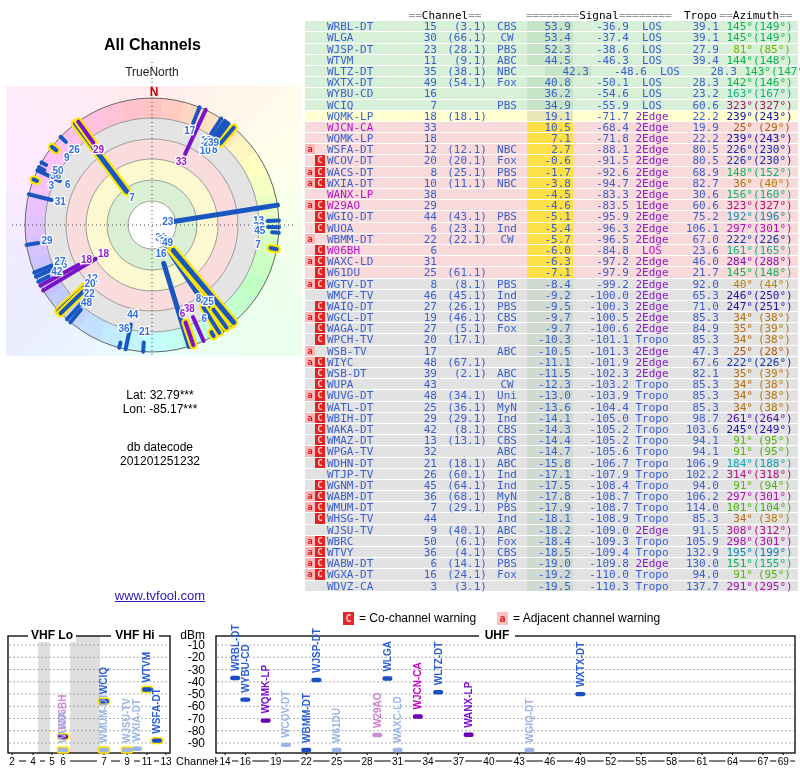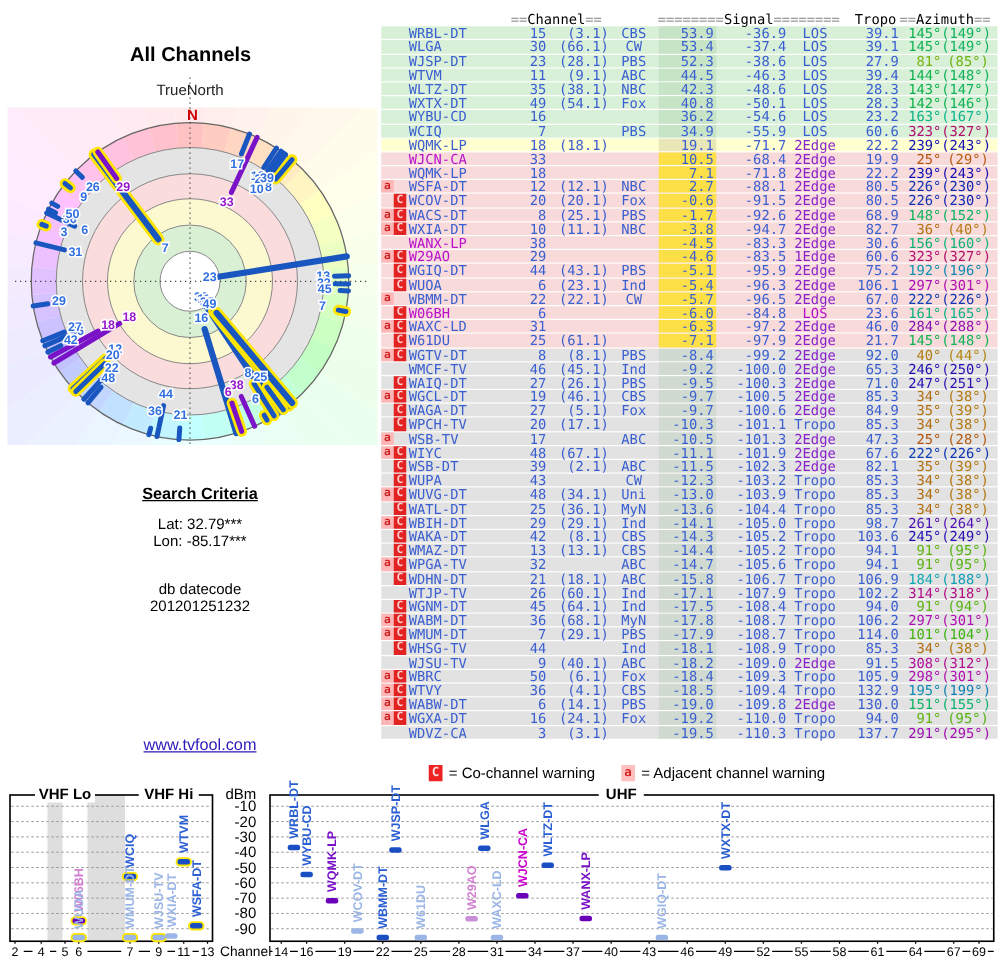--- a/index.html
+++ b/index.html
@@ -250,21 +250,20 @@
       <text x="66.89483861047404" y="102.50856066482888" text-anchor="middle" dominant-baseline="middle" fill="#2f6fe0" style="font:bold 10px &quot;Liberation Sans&quot;,sans-serif;paint-order:stroke;stroke:#ffffff;stroke-width:2.5px">9</text>
       <text x="58.001584838490814" y="115.81825550882559" text-anchor="middle" dominant-baseline="middle" fill="#2f6fe0" style="font:bold 10px &quot;Liberation Sans&quot;,sans-serif;paint-order:stroke;stroke:#ffffff;stroke-width:2.5px">50</text>
       <text x="124.0475431289278" y="273.3199892392194" text-anchor="middle" dominant-baseline="middle" fill="#2f6fe0" style="font:bold 10px &quot;Liberation Sans&quot;,sans-serif;paint-order:stroke;stroke:#ffffff;stroke-width:2.5px">36</text>
       <text x="204.3594389866044" y="263.45892837105475" text-anchor="middle" dominant-baseline="middle" fill="#2f6fe0" style="font:bold 10px &quot;Liberation Sans&quot;,sans-serif;paint-order:stroke;stroke:#ffffff;stroke-width:2.5px">6</text>
       <text x="51.17331393830217" y="130.29626144910765" text-anchor="middle" dominant-baseline="middle" fill="#2f6fe0" style="font:bold 10px &quot;Liberation Sans&quot;,sans-serif;paint-order:stroke;stroke:#ffffff;stroke-width:2.5px">3</text>
       <text x="152" y="20" text-anchor="middle" fill="#222" style="font:12px &quot;Liberation Sans&quot;,sans-serif">TrueNorth</text>
       <text x="154" y="40" text-anchor="middle" fill="#cc0000" style="font:bold 12px &quot;Liberation Sans&quot;,sans-serif">N</text>
     </svg>
 
   <div class="search">
-    <div class="sc-h">Search Criteria</div>
     <div>Lat: 32.79***</div>
     <div>Lon: -85.17***</div>
     <div class="sc-gap"></div>
     <div>db datecode</div>
     <div>201201251232</div>
   </div>
 
   <a class="tv-link">www.tvfool.com</a>
 
   <div id="tbl">
@@ -332,21 +331,21 @@
           <span class="col-tr" style="color: rgb(15, 179, 80);">144°</span>
           <span class="col-mg" style="color: rgb(15, 179, 91);">(148°)</span>
         </div>
         <div class="trow band-g">
           <span class="w-a"></span>
           <span class="w-c"></span>
           <span class="col-cs" style="color: rgb(58, 95, 208);">WLTZ-DT</span>
           <span class="col-real" style="color: rgb(58, 95, 208);">35</span>
           <span class="col-virt" style="color: rgb(58, 95, 208);">(38.1)</span>
           <span class="col-net" style="color: rgb(58, 95, 208);">NBC</span>
-          <span class="col-nm" style="color: rgb(58, 95, 208);">42.3</span>
+          <span class="col-nm" style="color: rgb(58, 95, 208); margin-left: 18px;">42.3</span>
           <span class="col-pwr" style="color: rgb(58, 95, 208);">-48.6</span>
           <span class="col-path" style="color: rgb(58, 95, 208);">LOS</span>
           <span class="col-mi" style="color: rgb(58, 95, 208);">28.3</span>
           <span class="col-tr" style="color: rgb(15, 179, 78);">143°</span>
           <span class="col-mg" style="color: rgb(15, 179, 89);">(147°)</span>
         </div>
         <div class="trow band-g">
           <span class="w-a"></span>
           <span class="w-c"></span>
           <span class="col-cs" style="color: rgb(58, 95, 208);">WXTX-DT</span>

